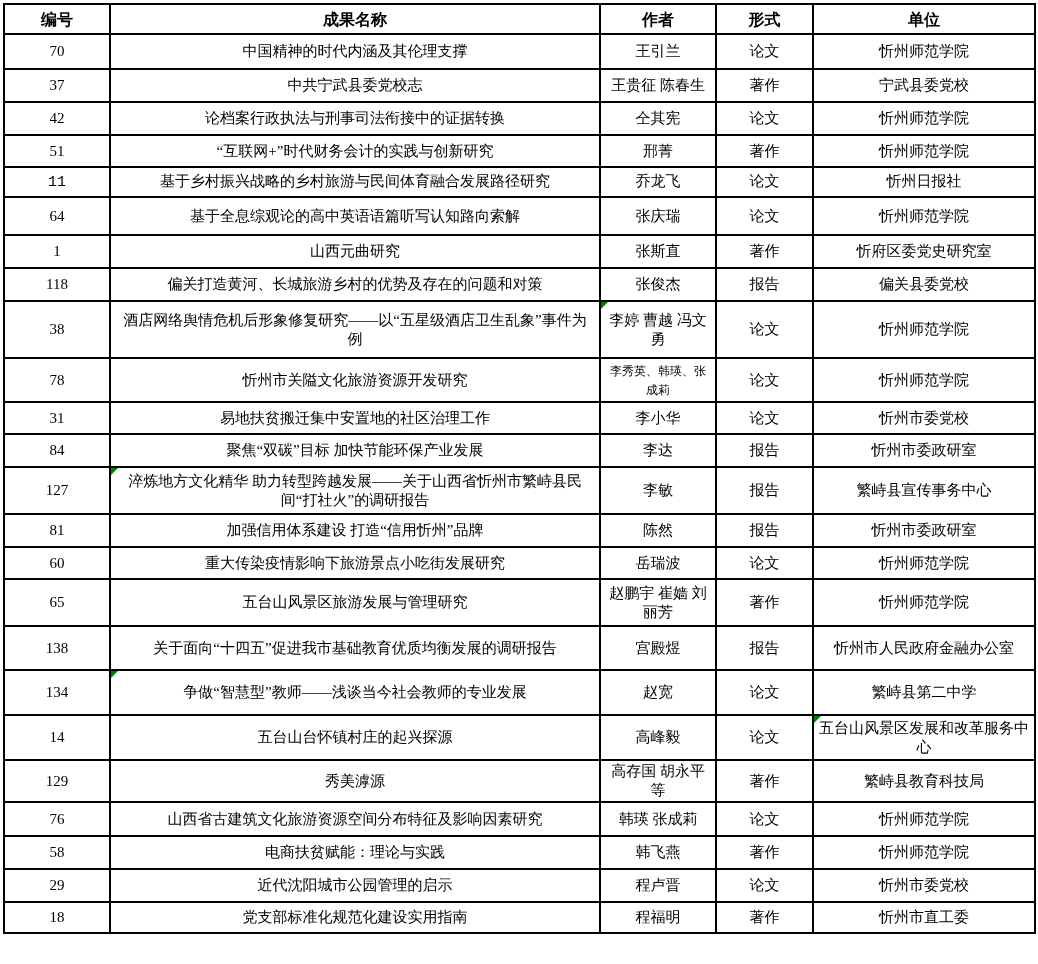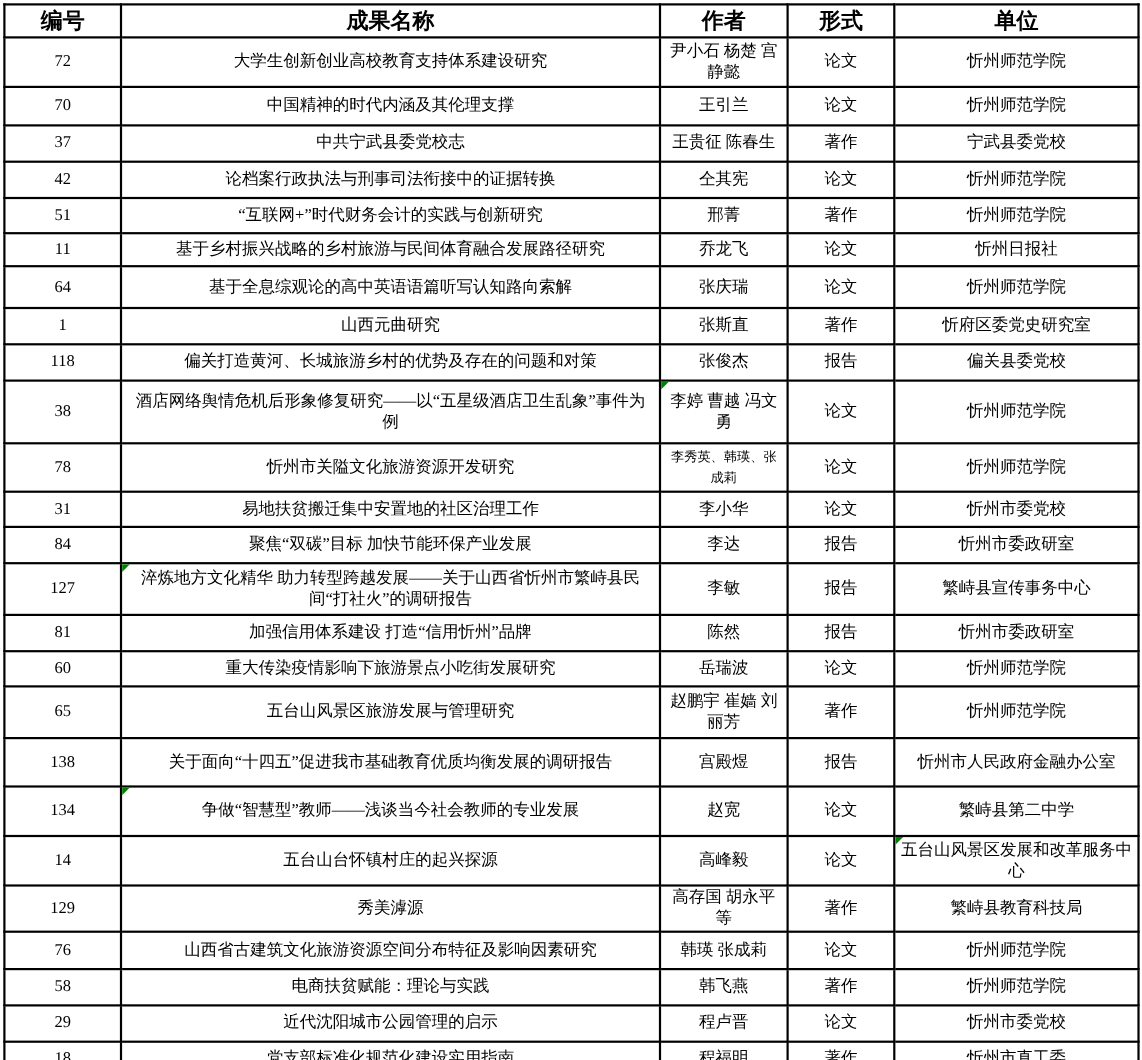--- a/index.html
+++ b/index.html
@@ -37,21 +37,21 @@
     padding: 1px 5px;
     font-size: 15px;
     line-height: 19px;
     overflow: hidden;
     position: relative;
     word-break: break-all;
   }
   thead tr { height: 30px; }
   th {
     font-weight: bold;
-    font-size: 20px;
+    font-size: 16px;
     border-radius: 11px;
   }
   .small-text {
     font-size: 12px;
     line-height: 15px;
   }
   .corner {
     position: absolute;
     top: 0;
     left: 0;
@@ -76,27 +76,20 @@
     <thead>
       <tr>
         <th>编号</th>
         <th>成果名称</th>
         <th>作者</th>
         <th>形式</th>
         <th>单位</th>
       </tr>
     </thead>
     <tbody>
-        <tr style="height: 45px;">
-          <td><span>72</span></td>
-          <td><span>大学生创新创业高校教育支持体系建设研究</span></td>
-          <td><span>尹小石 杨楚 宫静懿</span></td>
-          <td><span>论文</span></td>
-          <td><span>忻州师范学院</span></td>
-        </tr>
         <tr style="height: 35px;">
           <td><span>70</span></td>
           <td><span>中国精神的时代内涵及其伦理支撑</span></td>
           <td><span>王引兰</span></td>
           <td><span>论文</span></td>
           <td><span>忻州师范学院</span></td>
         </tr>
         <tr style="height: 33px;">
           <td><span>37</span></td>
           <td><span>中共宁武县委党校志</span></td>
@@ -111,21 +104,21 @@
           <td><span>论文</span></td>
           <td><span>忻州师范学院</span></td>
         </tr>
         <tr style="height: 32px;">
           <td><span>51</span></td>
           <td><span>“互联网+”时代财务会计的实践与创新研究</span></td>
           <td><span>邢菁</span></td>
           <td><span>著作</span></td>
           <td><span>忻州师范学院</span></td>
         </tr>
-        <tr style="height: 30px;">
+        <tr style="height: 30px; font-family: Liberation Mono, monospace;">
           <td><span>11</span></td>
           <td><span>基于乡村振兴战略的乡村旅游与民间体育融合发展路径研究</span></td>
           <td><span>乔龙飞</span></td>
           <td><span>论文</span></td>
           <td><span>忻州日报社</span></td>
         </tr>
         <tr style="height: 38px;">
           <td><span>64</span></td>
           <td><span>基于全息综观论的高中英语语篇听写认知路向索解</span></td>
           <td><span>张庆瑞</span></td>

